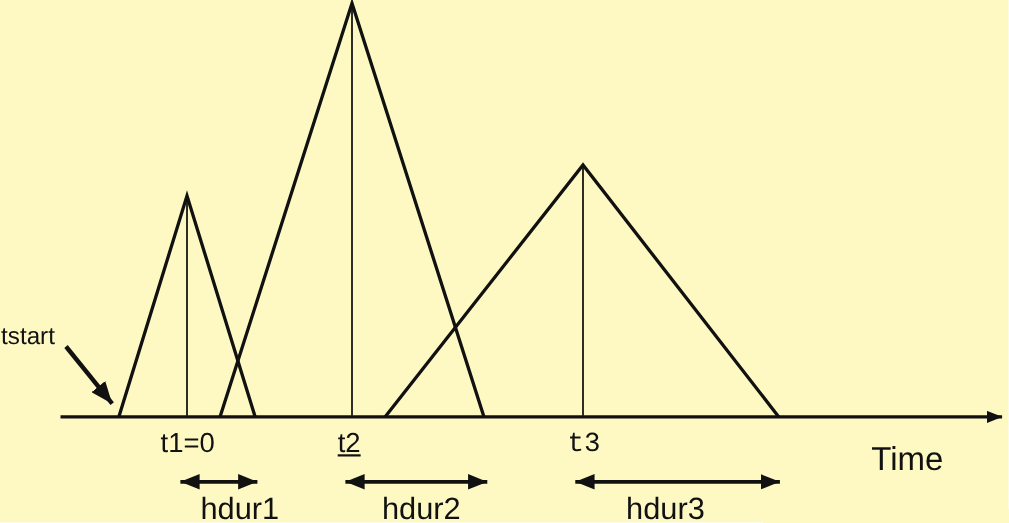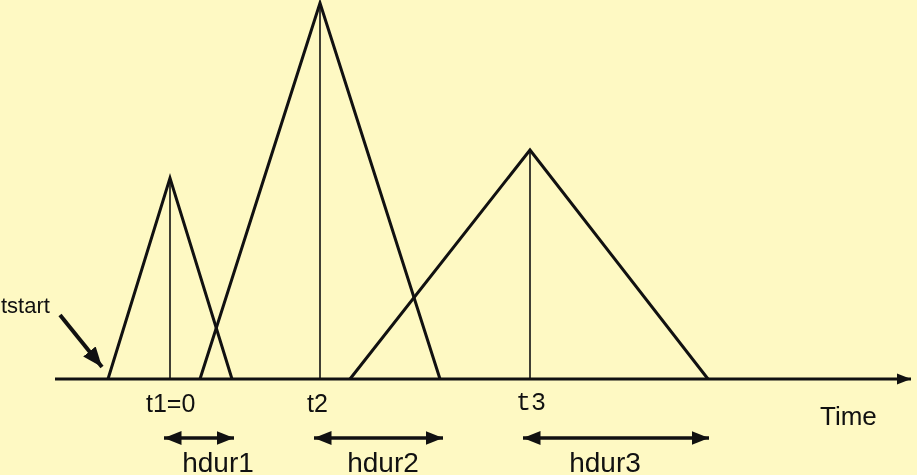--- a/index.html
+++ b/index.html
@@ -23,27 +23,27 @@
   .lbl {
     position: absolute;
     color: #111111;
     white-space: nowrap;
     line-height: 1;
     letter-spacing: 0px;
   }
   .lbl-tstart { left: 1px;  top: 295px; font-size: 22px; }
   .lbl-t      { top: 391px; font-size: 25px; }
   .lbl-t1 { left: 146px; }
-  .lbl-t2 { left: 307px; }
+  .lbl-t2 { left: 307px; text-decoration: underline; }
   .lbl-t3 { left: 516px; font-family: Liberation Mono, monospace; }
   .lbl-hdur   { top: 449px; font-size: 28px; transform: translateX(-50%); }
   .lbl-hdur1 { left: 218px; }
   .lbl-hdur2 { left: 383px; }
   .lbl-hdur3 { left: 605px; }
-  .lbl-time   { left: 820px; top: 403px; font-size: 26px; }
+  .lbl-time   { left: 792px; top: 403px; font-size: 30px; }
 </style>
 </head>
 <body>
 
 <div class="figure">
 
   <svg width="917" height="475" viewBox="0 0 917 475">
     <defs>
       <marker id="ah" viewBox="0 0 10 8" refX="10" refY="4" markerWidth="5" markerHeight="4" orient="auto-start-reverse" markerUnits="strokeWidth">
         <path d="M0,0 L10,4 L0,8 Z" fill="#111111"></path>

